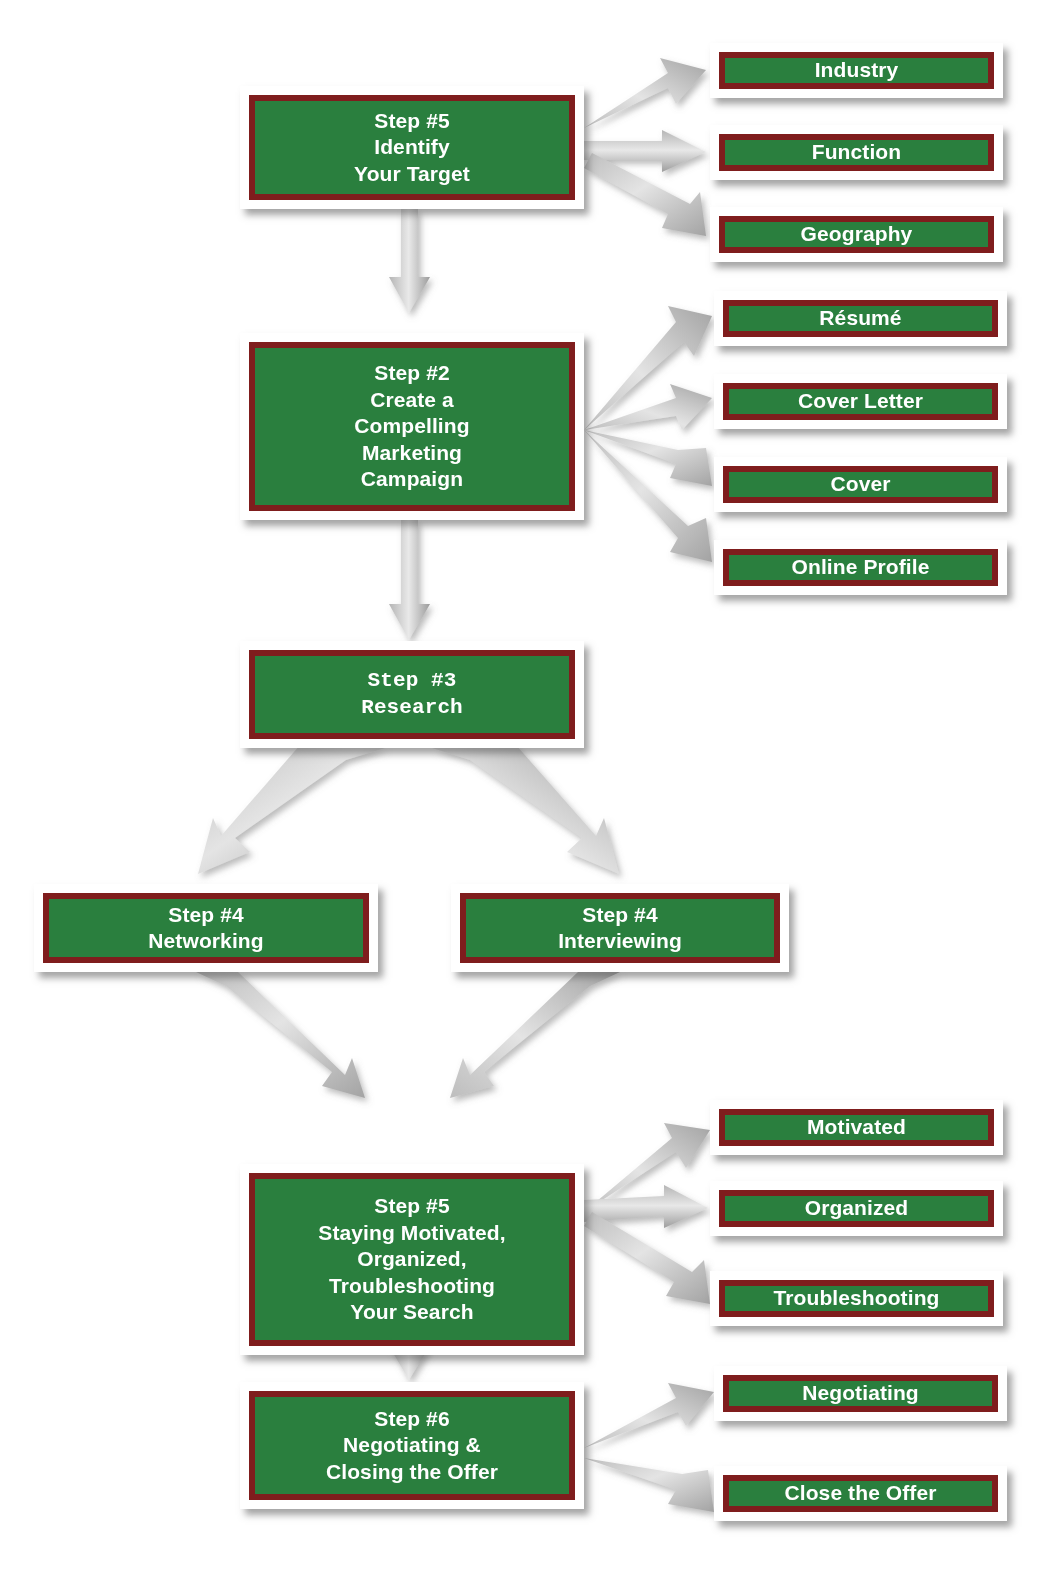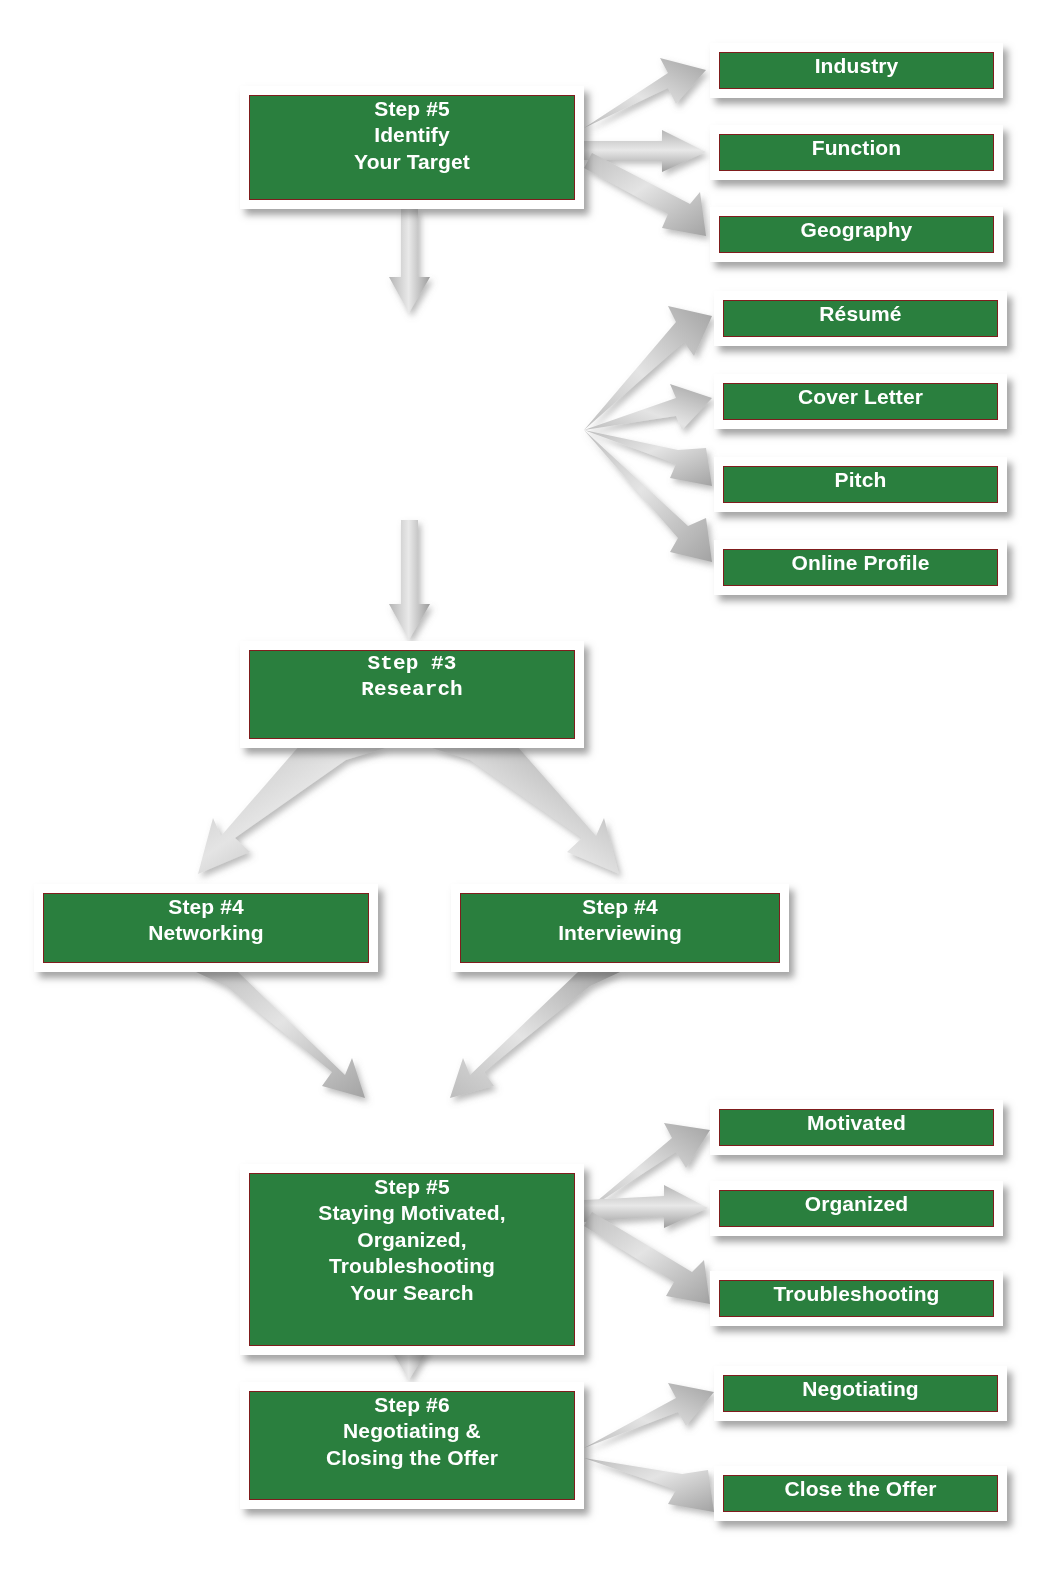--- a/index.html
+++ b/index.html
@@ -32,22 +32,23 @@
     background: #ffffff;
     padding: 9px;
     box-shadow: 5px 6px 7px rgba(90,90,90,0.55);
     z-index: 5;
   }
   .node .inner {
     box-sizing: border-box;
     width: 100%;
     height: 100%;
     background: #2a7f3e;
-    border: 1px solid #7f1d1d;
+    border: 6px solid #7f1d1d;
     display: flex;
+    align-items: center;
     justify-content: center;
     text-align: center;
   }
   .node .label {
     color: #ffffff;
     font-weight: bold;
     line-height: 1.26;
     letter-spacing: 0.1px;
     text-align: center;
     padding: 0 6px;
@@ -123,20 +124,29 @@
   </svg>
 
   <div class="node step" style="left:240px; top:86px; width:344px; height:123px;">
     <div class="inner">
       <span class="label">Step #5
 Identify
 Your Target</span>
     </div>
   </div>
 
+  <div class="node step" style="left:240px; top:333px; width:344px; height:187px;">
+    <div class="inner">
+      <span class="label">Step #2
+Create a
+Compelling
+Marketing
+Campaign</span>
+    </div>
+  </div>
 
   <div class="node step" style="left:240px; top:641px; width:344px; height:107px;font-family:Liberation Mono, monospace;">
     <div class="inner">
       <span class="label">Step #3
 Research</span>
     </div>
   </div>
 
   <div class="node step" style="left:34px; top:884px; width:344px; height:88px;">
     <div class="inner">
@@ -191,21 +201,21 @@
       <span class="label">Geography</span>
     </div>
   </div>
   <div class="node branch" style="left:714px; top:374px; width:293px; height:55px;">
     <div class="inner">
       <span class="label">Cover Letter</span>
     </div>
   </div>
   <div class="node branch" style="left:714px; top:457px; width:293px; height:55px;">
     <div class="inner">
-      <span class="label">Pitch</span>
+      <span class="label">Cover</span>
     </div>
   </div>
   <div class="node branch" style="left:714px; top:540px; width:293px; height:55px;">
     <div class="inner">
       <span class="label">Online Profile</span>
     </div>
   </div>
 
   <div class="node branch" style="left:710px; top:1100px; width:293px; height:55px;">
     <div class="inner">

